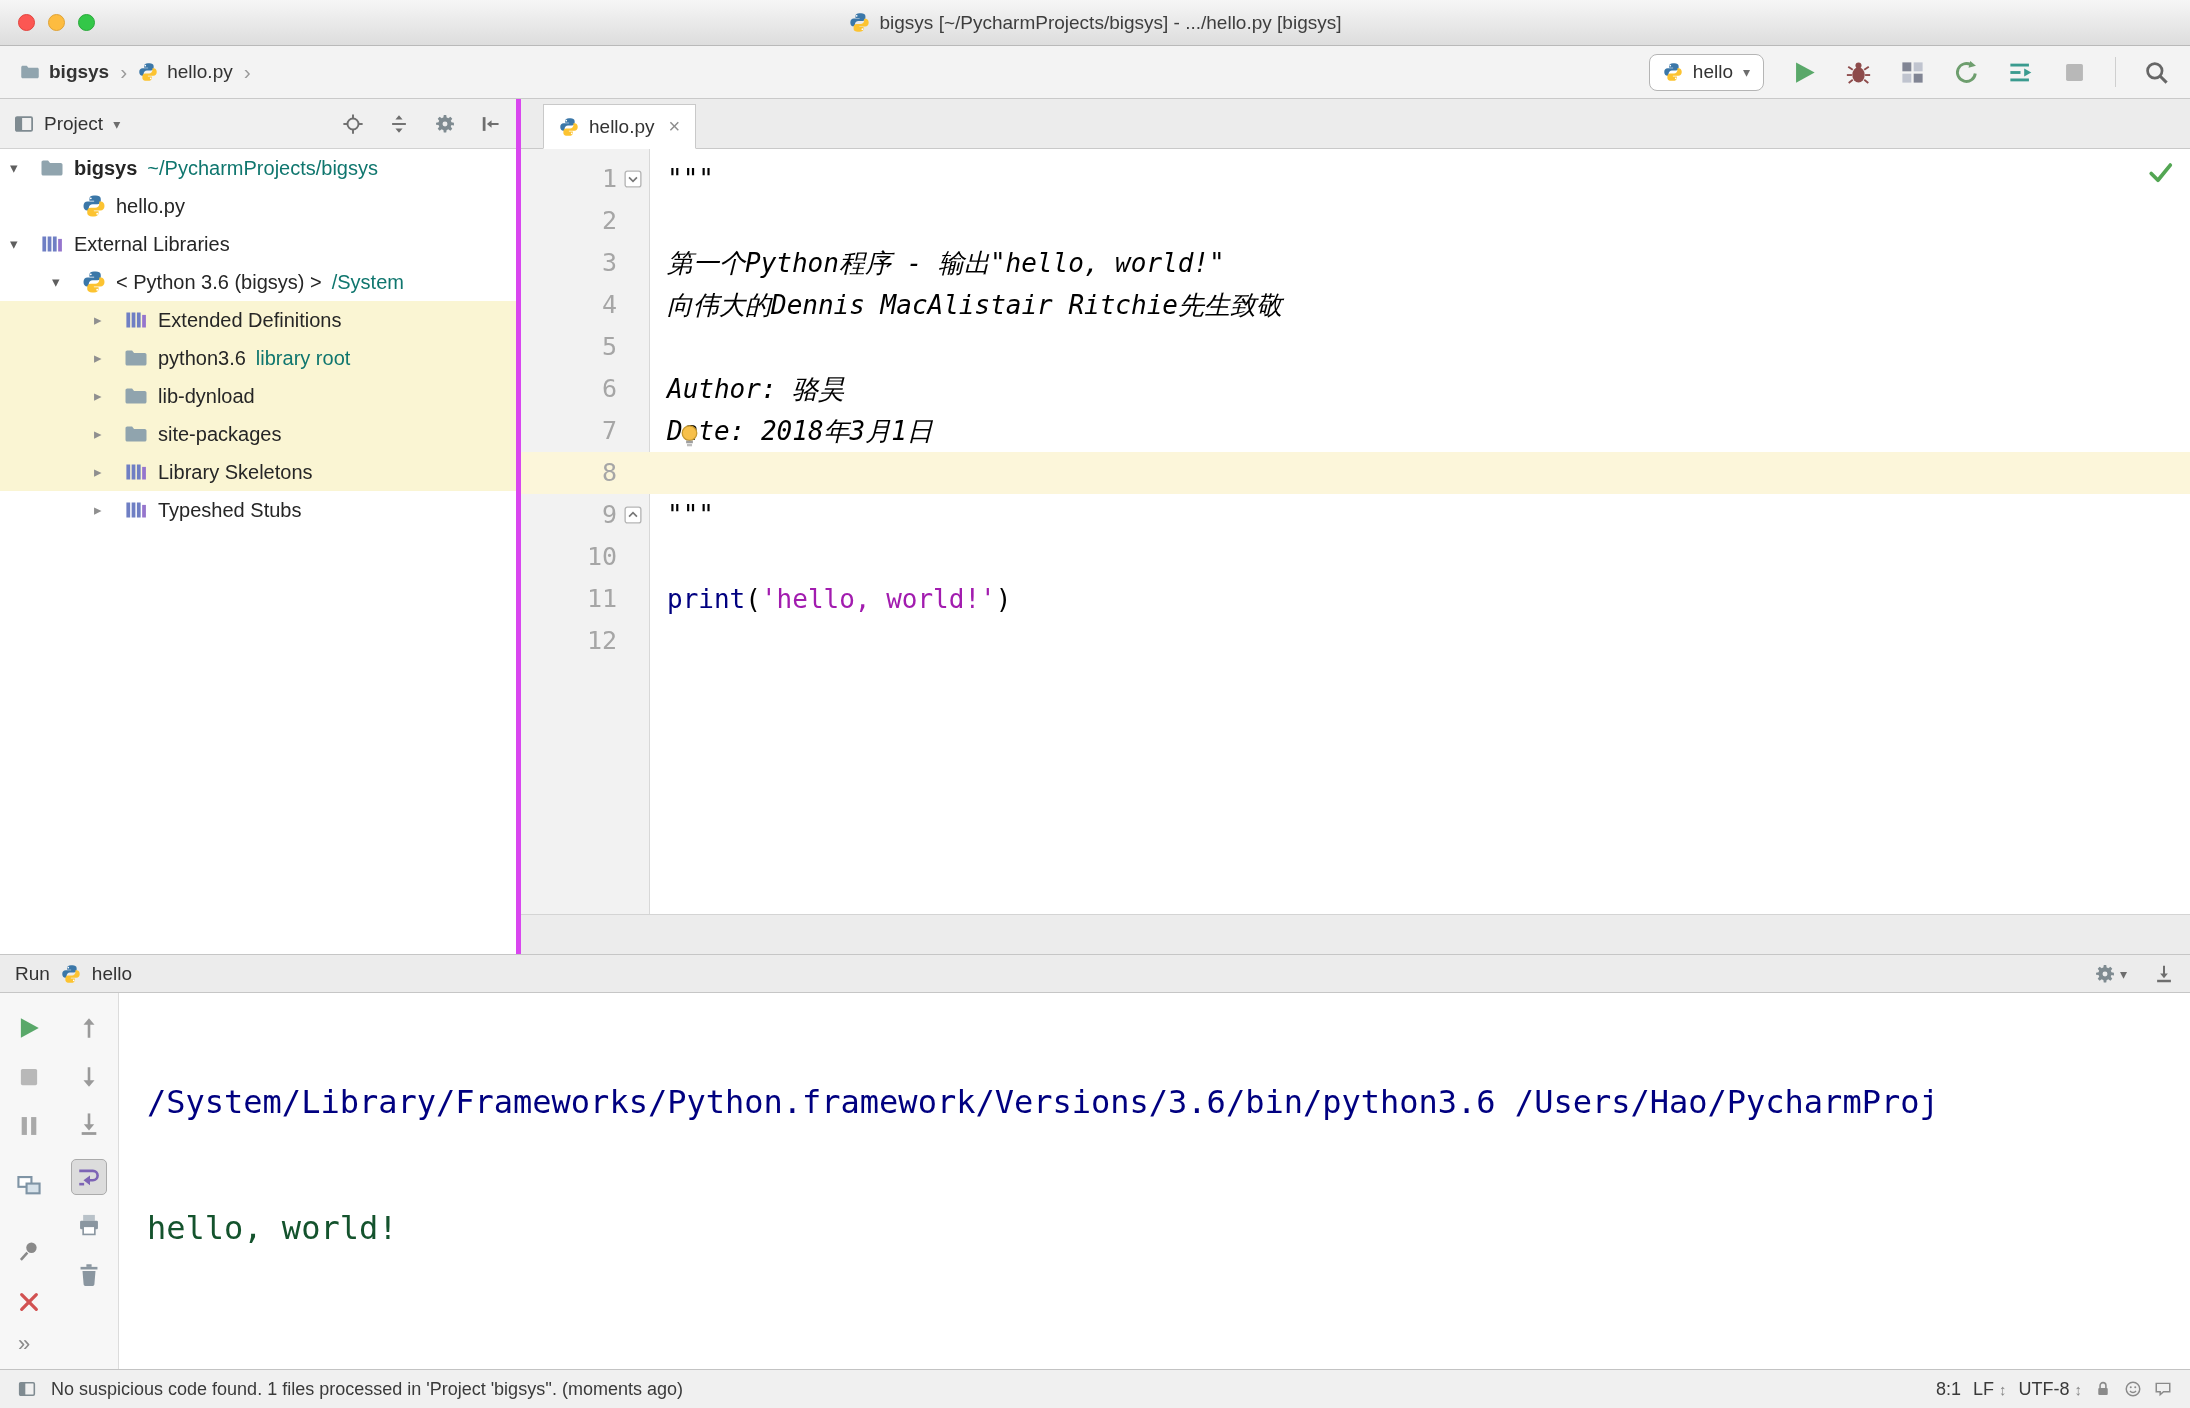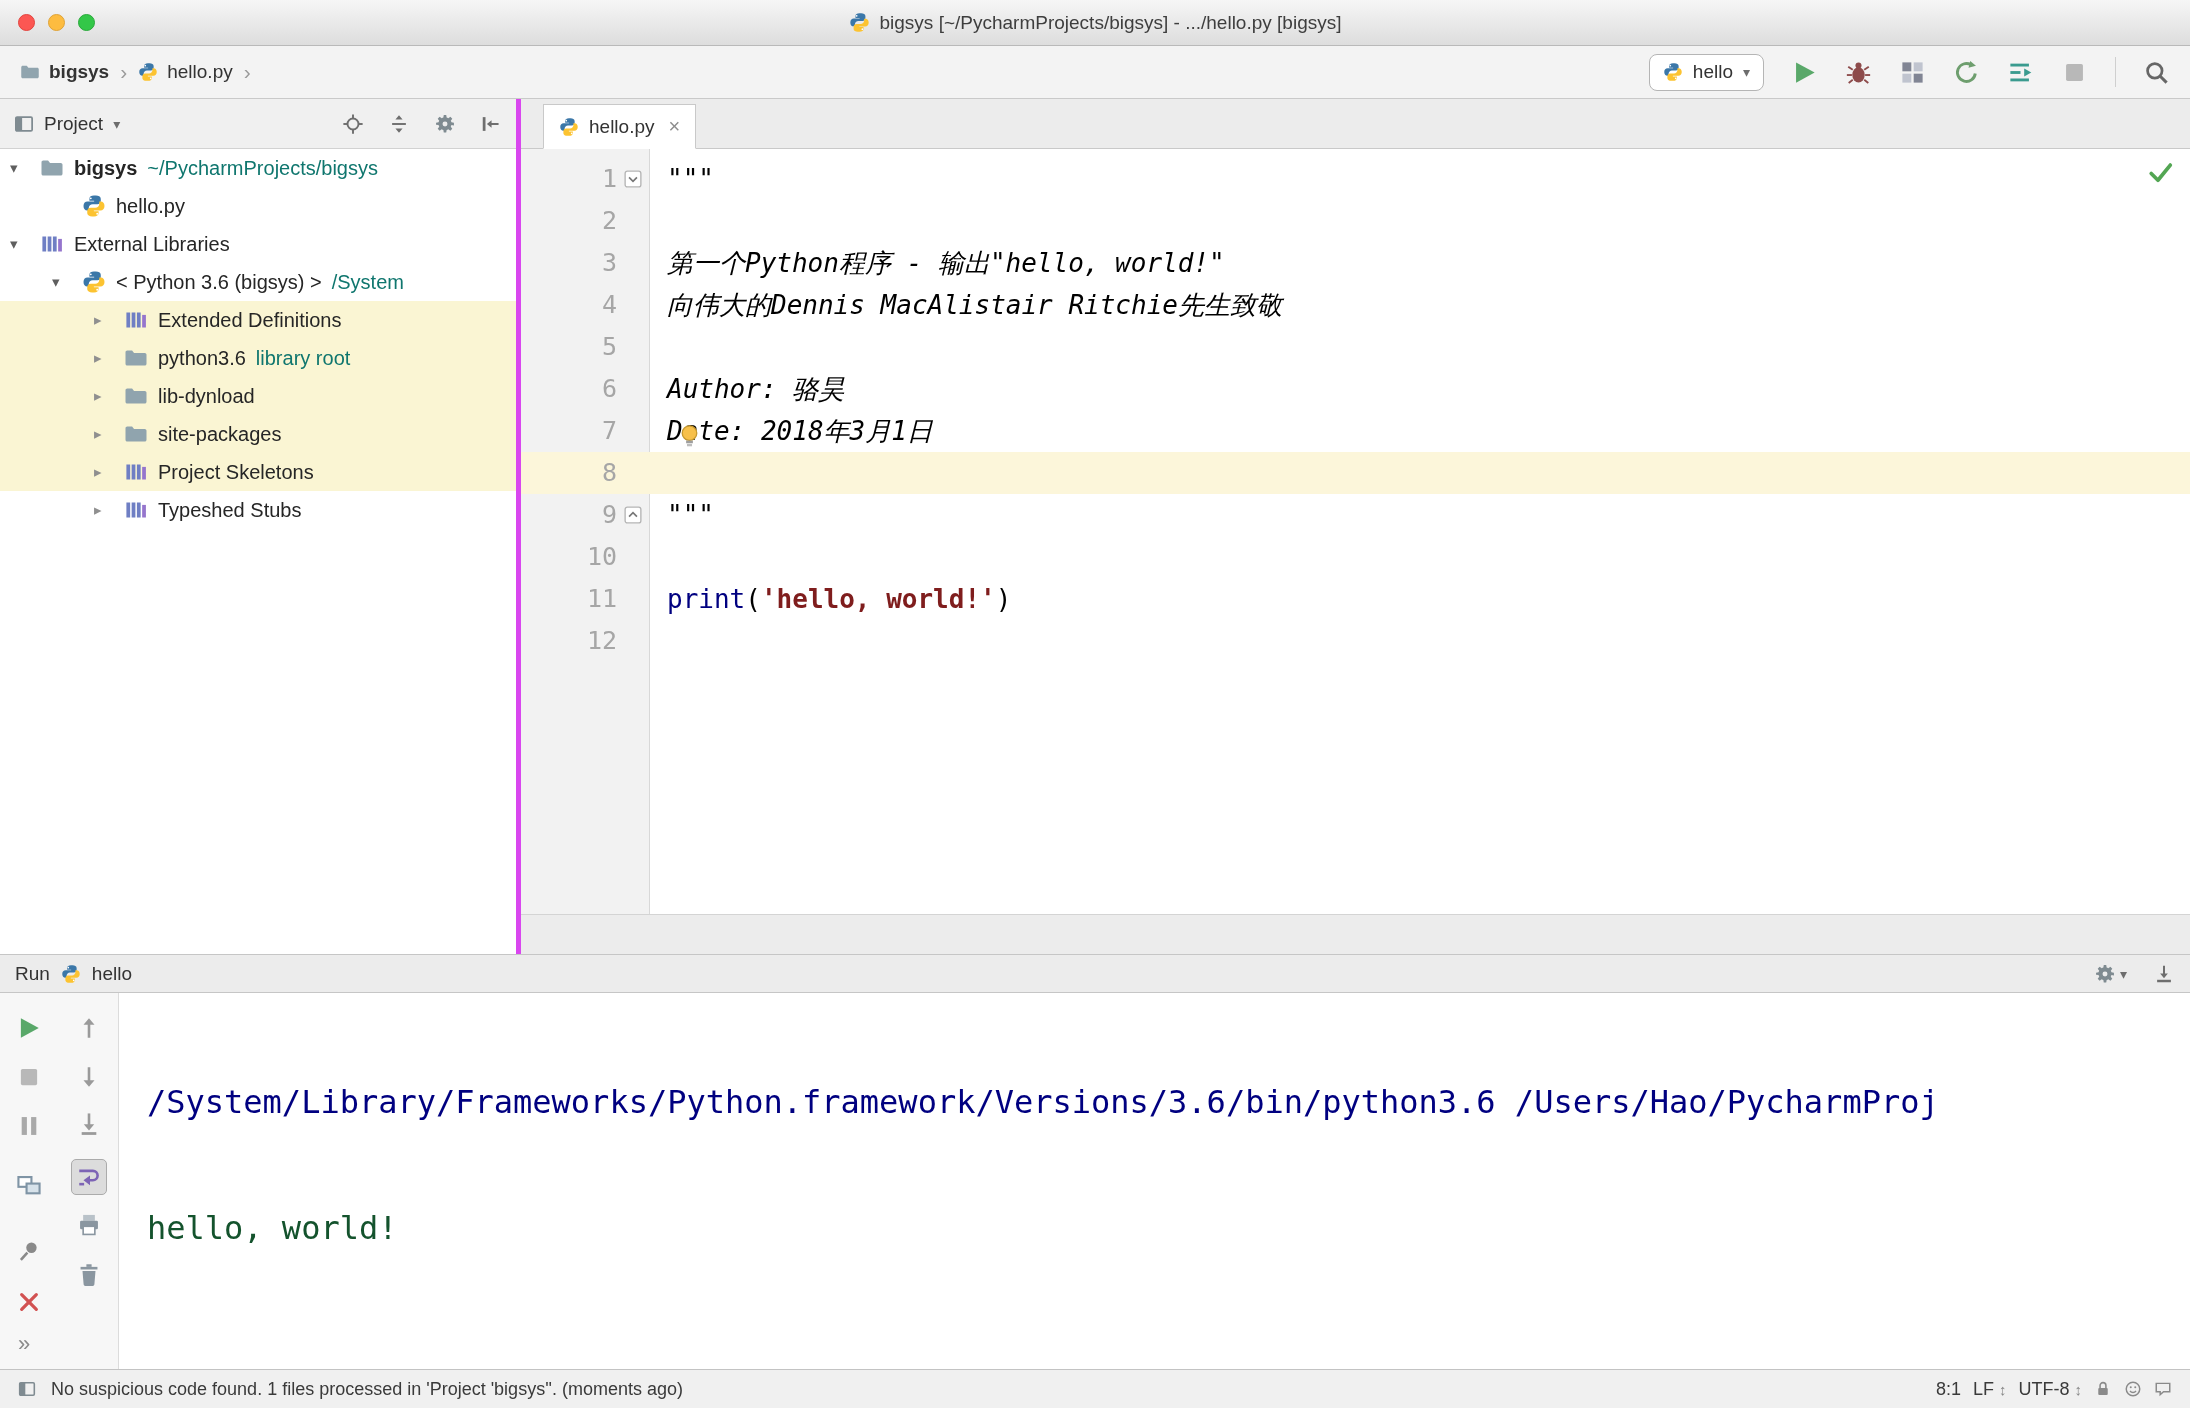--- a/index.html
+++ b/index.html
@@ -63,21 +63,21 @@
   .gutter-bg { position:absolute; left:0; top:0; bottom:0; width:129px; background:#f2f2f2;
                border-right:1px solid #d8d8d8; }
   .code-row { position:relative; display:flex; height:42px; line-height:42px;
               font-family:"DejaVu Sans Mono", monospace; font-size:26px; }
   .code-row .lnum { flex:0 0 96px; text-align:right; color:#a6a6a6; font-size:25px; }
   .code-row .foldslot { flex:0 0 33px; position:relative; }
   .code-row .ctext { padding-left:17px; white-space:pre; color:#000; }
   .code-row.current { background:#fcf6da; z-index:1; }
   .comment { color:#8c8c8c; font-style:italic; }
   .tok-fn { color:#000080; }
-  .tok-str { color:#7f1d1d; font-weight:bold; }
+  .tok-str { color:#a21caf; font-weight:normal; }
   .fold-ic { position:absolute; left:7px; top:12px; width:18px; height:18px; }
   .bulb { position:absolute; left:155px; top:273px; width:27px; height:27px; z-index:2; }
   .check { position:absolute; top:10px; right:16px; width:27px; height:27px; }
   .editor-bottom { height:40px; flex:0 0 40px; background:#ececec; border-top:1px solid #d4d4d4; }
 
   
   .run-header { height:39px; flex:0 0 39px; background:#ececec; border-top:1px solid #c6c6c6;
                 border-bottom:1px solid #c6c6c6; display:flex; align-items:center; padding:0 15px; gap:11px;
                 font-size:19px; color:#333; }
   .rh-right { margin-left:auto; display:flex; align-items:center; gap:26px; }
@@ -421,21 +421,21 @@
               <use href="#i-folder"></use>
             </svg>
           <span class="tlabel">site-packages</span>
         </div>
 
         <div class="tree-row lvl2 hl">
           <span class="arrow collapsed">▸</span>
           <svg class="ticon">
               <use href="#i-lib"></use>
             </svg>
-          <span class="tlabel">Project Skeletons</span>
+          <span class="tlabel">Library Skeletons</span>
         </div>
 
         <div class="tree-row lvl2">
           <span class="arrow collapsed">▸</span>
           <svg class="ticon">
               <use href="#i-lib"></use>
             </svg>
           <span class="tlabel">Typeshed Stubs</span>
         </div>
 

